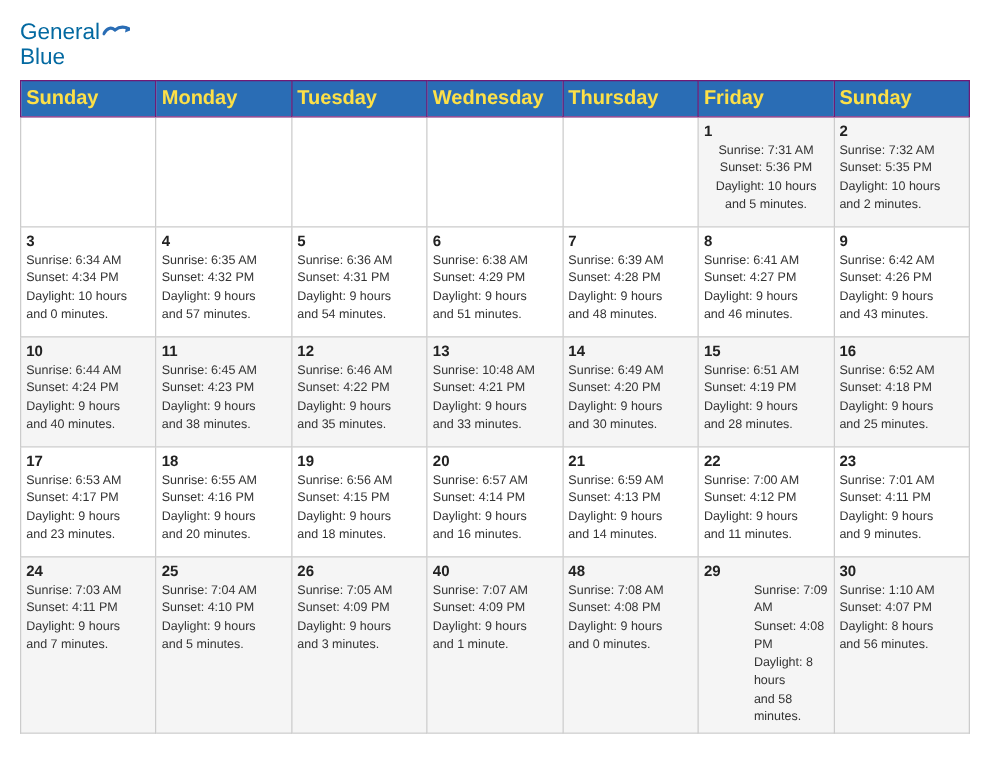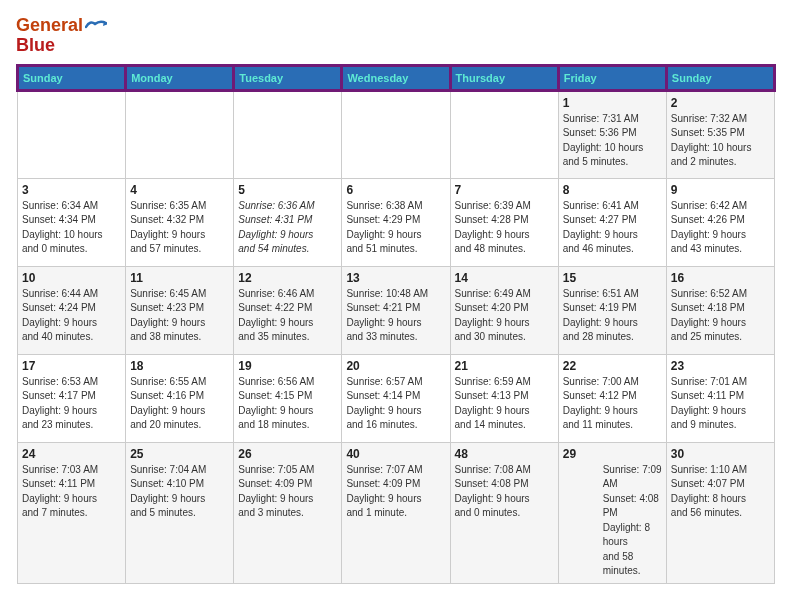--- a/index.html
+++ b/index.html
@@ -31,26 +31,26 @@
       font-size: 15px;
       color: #444;
     }
     table {
       width: 100%;
       border-collapse: collapse;
       table-layout: fixed;
     }
     thead th {
       background: #2a6db5;
-      color: #5eead4;
-      font-size: 11px;
+      color: #fde047;
+      font-size: 16px;
       font-weight: bold;
       padding: 5px 4px;
       text-align: left;
-      border: 3px solid #701a75;
+      border: 1px solid #701a75;
     }
     tbody td {
       border: 1px solid #ccc;
       vertical-align: top;
       padding: 4px;
       font-size: 10.5px;
       color: #222;
       height: 88px;
       background: #fff;
     }
@@ -76,27 +76,27 @@
     }
   </style>
 </head>
 <body>
 
 <div class="header-area">
   <div class="logo">
   <div style="display:flex;align-items:center;">
     <div style="display:flex;flex-direction:column;line-height:1.1;">
       <div style="display:flex;align-items:center;">
-        <span style="font-size:18px;font-weight:bold;color:#c2410c;">General</span>
+        <span style="font-size:18px;font-weight:normal;color:#0369a1;">General</span>
         <svg width="22" height="14" viewBox="0 0 22 14" style="margin-left:2px;">
           <path d="M1,8 Q5,1 10,5 Q15,1 21,4" stroke="#2a6db5" stroke-width="2.5" fill="none" stroke-linecap="round"></path>
           <polygon points="19,2 23,5 18,7" fill="#2a6db5"></polygon>
         </svg>
       </div>
-      <span style="font-size:18px;font-weight:bold;color:#b91c1c;">Blue</span>
+      <span style="font-size:18px;font-weight:normal;color:#0369a1;">Blue</span>
     </div>
   </div>
 </div>
   <div class="title-area">
     <div class="month-title"></div>
     <div class="location"></div>
   </div>
 </div>
 
 <table>
@@ -113,21 +113,21 @@
   </thead>
   <tbody id="tbody-content">
       <tr>
         <td class="empty-cell"></td>
         <td class="empty-cell"></td>
         <td class="empty-cell"></td>
         <td class="empty-cell"></td>
         <td class="empty-cell"></td>
         <td>
           <span class="day-num">1</span>
-          <div class="day-info" style="white-space: pre-line;">Sunrise: 7:31 AM
+          <div class="day-info" style="white-space: pre-line; text-align: center;">Sunrise: 7:31 AM
 Sunset: 5:36 PM
 Daylight: 10 hours
 and 5 minutes.</div>
         </td>
         <td>
           <span class="day-num">2</span>
           <div class="day-info" style="white-space: pre-line;">Sunrise: 7:32 AM
 Sunset: 5:35 PM
 Daylight: 10 hours
 and 2 minutes.</div>
@@ -143,21 +143,21 @@
         </td>
         <td>
           <span class="day-num">4</span>
           <div class="day-info" style="white-space: pre-line;">Sunrise: 6:35 AM
 Sunset: 4:32 PM
 Daylight: 9 hours
 and 57 minutes.</div>
         </td>
         <td>
           <span class="day-num">5</span>
-          <div class="day-info" style="white-space: pre-line; font-style: italic;">Sunrise: 6:36 AM
+          <div class="day-info" style="white-space: pre-line;">Sunrise: 6:36 AM
 Sunset: 4:31 PM
 Daylight: 9 hours
 and 54 minutes.</div>
         </td>
         <td>
           <span class="day-num">6</span>
           <div class="day-info" style="white-space: pre-line;">Sunrise: 6:38 AM
 Sunset: 4:29 PM
 Daylight: 9 hours
 and 51 minutes.</div>

